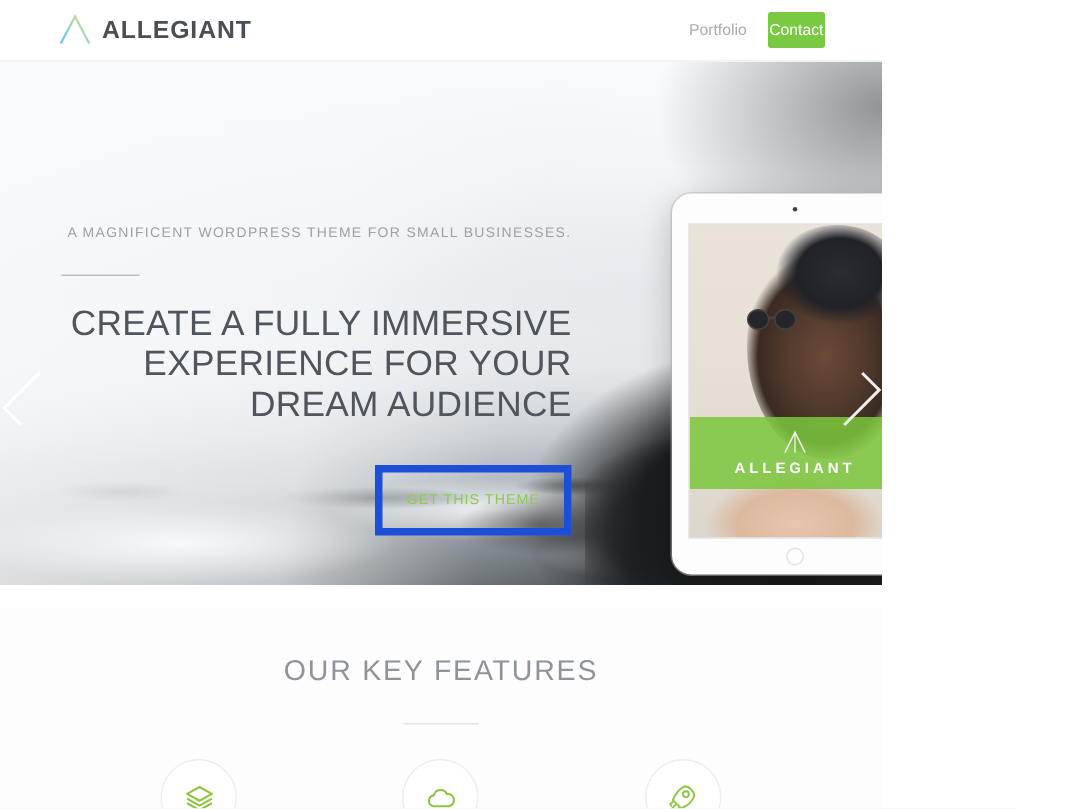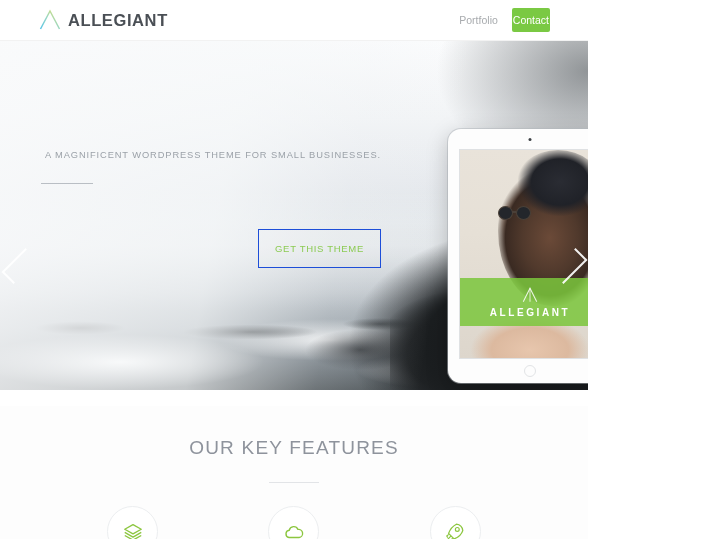--- a/index.html
+++ b/index.html
@@ -152,21 +152,21 @@
     font-size: 23.5px;
     line-height: 27px;
     color: #4f555c;
     letter-spacing: 0.2px;
     font-weight: normal;
     text-transform: uppercase;
   }
   .hero-btn {
     display: inline-block;
     margin-top: 27px;
-    border: 1px solid #1d4ed8;
+    border: 5px solid #1d4ed8;
     color: #8ccb53;
     font-size: 9.5px;
     letter-spacing: 0.7px;
     padding: 13px 16px;
     background: rgba(255,255,255,0.10);
     cursor: pointer;
     text-transform: uppercase;
   }
 
   
@@ -331,20 +331,21 @@
       <div class="rock-small"></div>
       <div class="rock-center"></div>
       <div class="cliff-right"></div>
       <div class="rock-mass"></div>
     </div>
     <div class="hero-veil"></div>
 
     <div class="hero-content">
       <div class="hero-eyebrow">A MAGNIFICENT WORDPRESS THEME FOR SMALL BUSINESSES.</div>
       <div class="hero-rule"></div>
+      <h1 class="hero-title">CREATE A FULLY IMMERSIVE EXPERIENCE FOR YOUR DREAM AUDIENCE</h1>
       <div class="hero-btn">GET THIS THEME</div>
     </div>
 
     <div class="tablet">
       <div class="tablet-cam"></div>
       <div class="tablet-screen">
         <div class="shot-bg"></div>
         <div class="shot-face"></div>
         <div class="shot-hair"></div>
         <div class="shot-beanie"></div>

